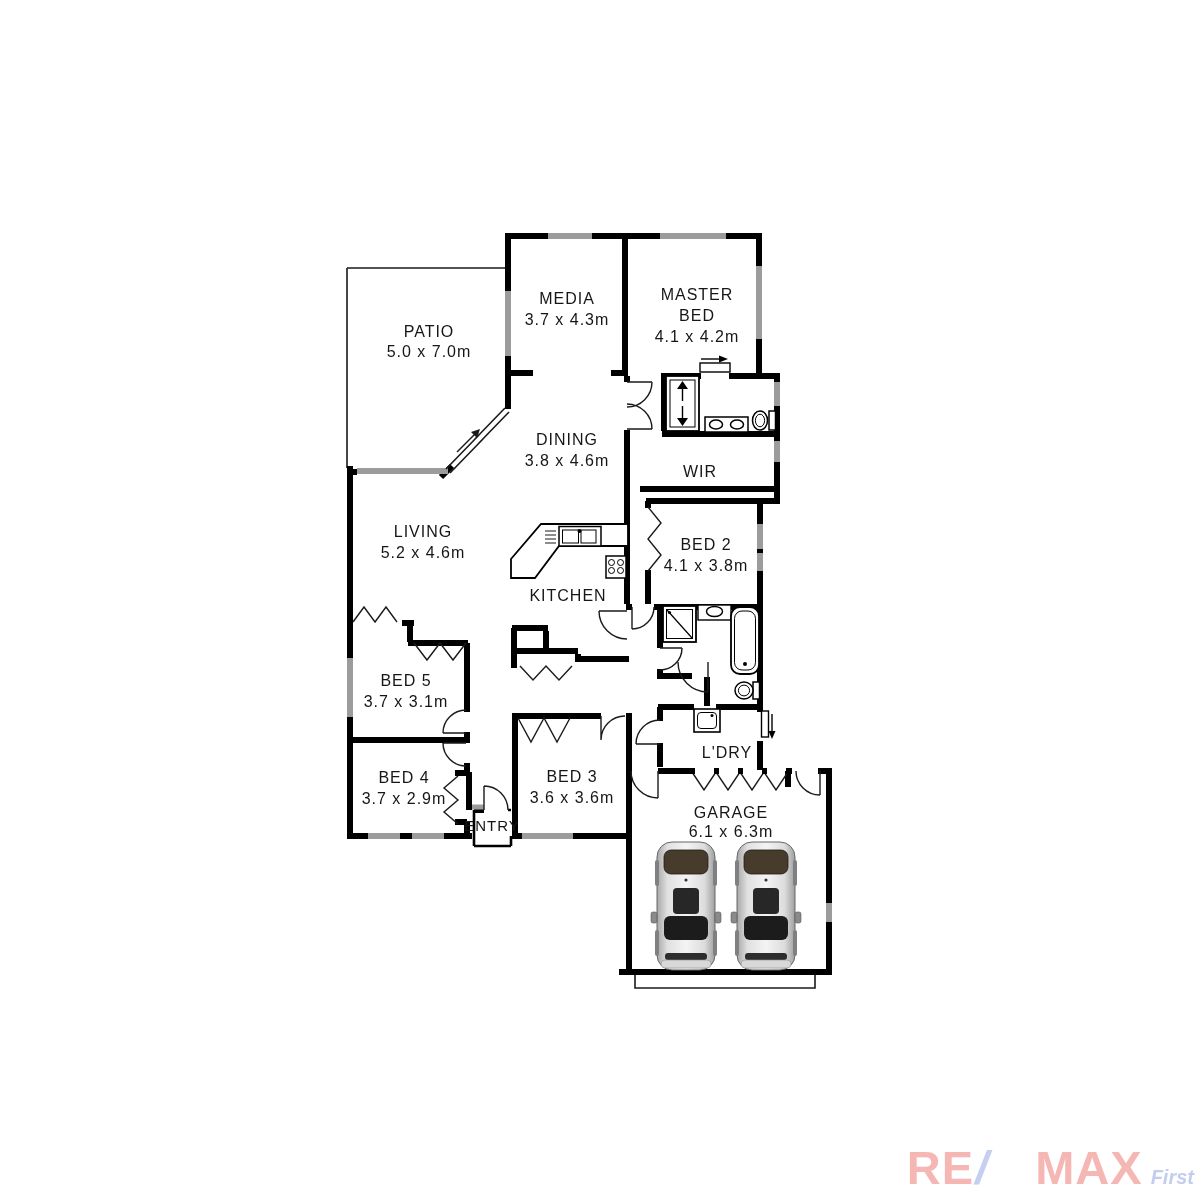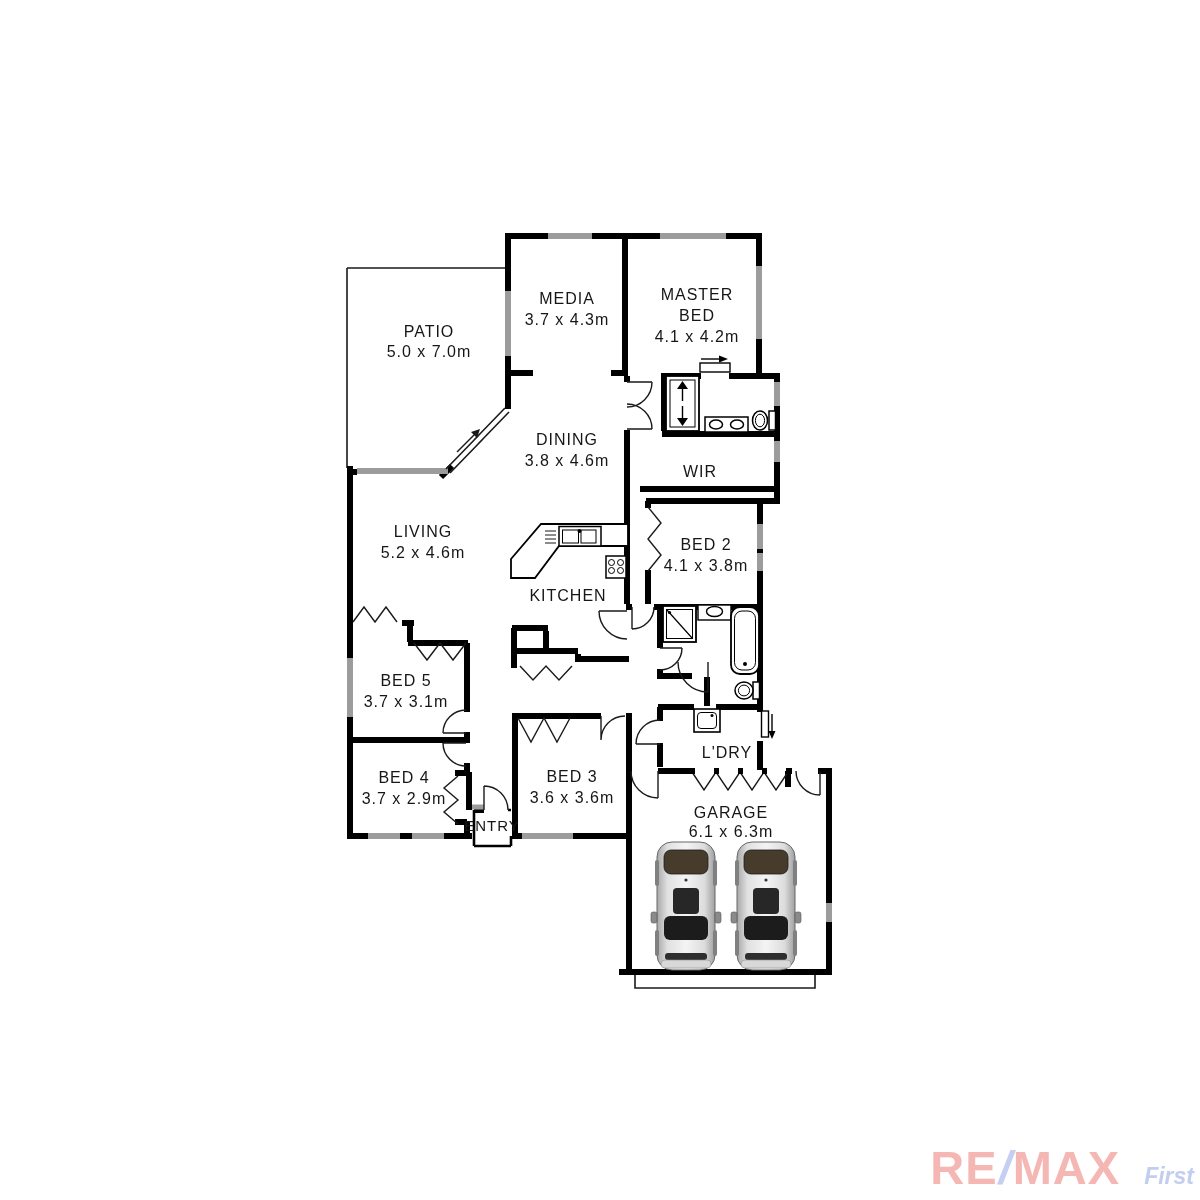--- a/index.html
+++ b/index.html
@@ -4,23 +4,23 @@
 <style>
   html,body{margin:0;padding:0;background:#fff;}
   .page{position:relative;width:1200px;height:1200px;background:#ffffff;overflow:hidden;
         font-family:"Liberation Sans",sans-serif;}
   .plan-svg{position:absolute;left:0;top:0;}
   .room-label{font-size:16px;fill:#161616;text-anchor:middle;letter-spacing:1px;
               font-family:"Liberation Sans",sans-serif;}
   .room-label.small{font-size:15px;}
   .watermark{position:absolute;right:6px;bottom:9px;line-height:1;white-space:nowrap;
              font-weight:bold;font-family:"Liberation Sans",sans-serif;user-select:none;}
-  .wm-re,.wm-max{color:#f5b7b4;font-size:47px;letter-spacing:1px;}
+  .wm-re,.wm-max{color:#f5b7b4;font-size:47px;letter-spacing:1px;margin-left:46px;}
   .wm-slash{color:#c5cff2;font-size:47px;font-style:italic;margin:0 1px;}
-  .wm-first{color:#c3cdf0;font-size:23px;margin-left:24px;font-style:italic;}
+  .wm-first{color:#c3cdf0;font-size:20px;margin-left:8px;font-style:italic;}
 </style>
 </head>
 <body>
 
 <div class="page">
 <svg class="plan-svg" width="1200" height="1200" viewBox="0 0 1200 1200">
   <defs>
     <linearGradient id="carBody" x1="0" y1="0" x2="1" y2="0">
       <stop offset="0" stop-color="#a8a8a8"></stop>
           <stop offset="0.18" stop-color="#e0e0e0"></stop>

